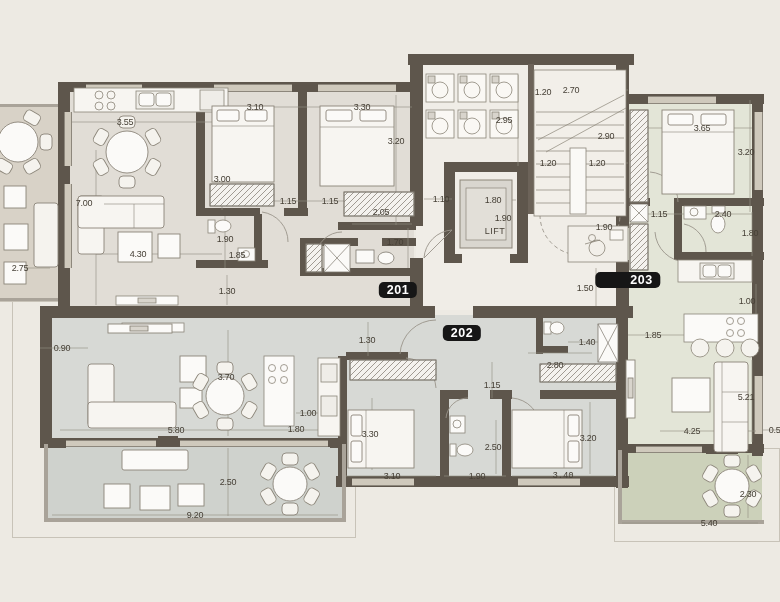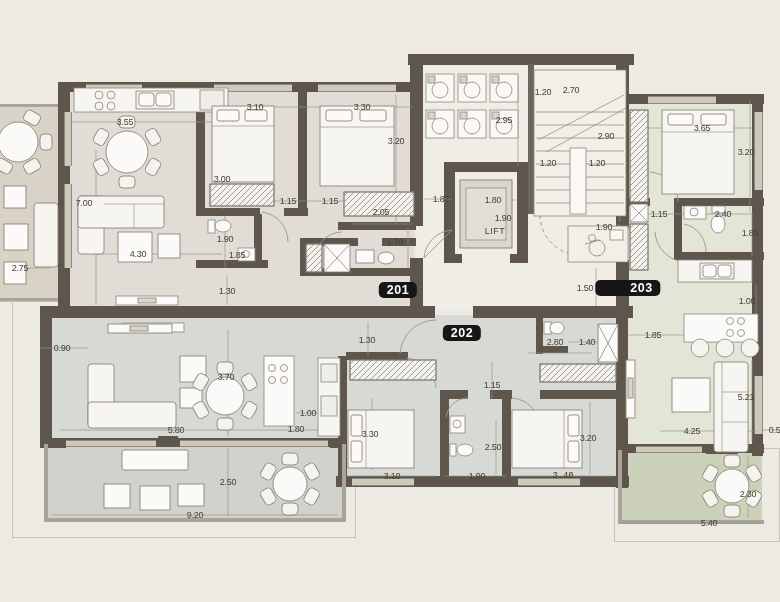--- a/index.html
+++ b/index.html
@@ -408,21 +408,21 @@
       <span class="dim" style="left: 84px; top: 203px;">7.00</span>
       <span class="dim" style="left: 288px; top: 201px;">1.15</span>
       <span class="dim" style="left: 330px; top: 201px;">1.15</span>
       <span class="dim" style="left: 381px; top: 212px;">2.05</span>
       <span class="dim" style="left: 395px; top: 242px;">1.70</span>
       <span class="dim" style="left: 225px; top: 239px;">1.90</span>
       <span class="dim" style="left: 237px; top: 255px;">1.85</span>
       <span class="dim" style="left: 138px; top: 254px;">4.30</span>
       <span class="dim" style="left: 20px; top: 268px;">2.75</span>
       <span class="dim" style="left: 227px; top: 291px;">1.30</span>
-      <span class="dim" style="left: 441px; top: 199px;">1.87</span>
+      <span class="dim" style="left: 441px; top: 199px;">1.10</span>
       <span class="dim" style="left: 543px; top: 92px;">1.20</span>
       <span class="dim" style="left: 571px; top: 90px;">2.70</span>
       <span class="dim" style="left: 504px; top: 120px;">2.95</span>
       <span class="dim" style="left: 606px; top: 136px;">2.90</span>
       <span class="dim" style="left: 548px; top: 163px;">1.20</span>
       <span class="dim" style="left: 597px; top: 163px;">1.20</span>
       <span class="dim" style="left: 493px; top: 200px;">1.80</span>
       <span class="dim" style="left: 503px; top: 218px;">1.90</span>
       <span class="dim" style="left: 604px; top: 227px;">1.90</span>
       <span class="dim" style="left: 585px; top: 288px;">1.50</span>
@@ -433,36 +433,36 @@
       <span class="dim" style="left: 750px; top: 233px;">1.80</span>
       <span class="dim" style="left: 747px; top: 301px;">1.00</span>
       <span class="dim" style="left: 653px; top: 335px;">1.85</span>
       <span class="dim" style="left: 746px; top: 397px;">5.21</span>
       <span class="dim" style="left: 692px; top: 431px;">4.25</span>
       <span class="dim" style="left: 777px; top: 430px;">0.50</span>
       <span class="dim" style="left: 748px; top: 494px;">2.30</span>
       <span class="dim" style="left: 709px; top: 523px;">5.40</span>
       <span class="dim" style="left: 62px; top: 348px;">0.90</span>
       <span class="dim" style="left: 367px; top: 340px;">1.30</span>
-      <span class="dim" style="left: 555px; top: 342px; text-align: right;">2.80</span>
+      <span class="dim" style="left: 555px; top: 365px; text-align: right;">2.80</span>
       <span class="dim" style="left: 587px; top: 342px;">1.40</span>
       <span class="dim" style="left: 226px; top: 377px;">3.70</span>
       <span class="dim" style="left: 492px; top: 385px;">1.15</span>
       <span class="dim" style="left: 308px; top: 413px;">1.00</span>
       <span class="dim" style="left: 370px; top: 434px;">3.30</span>
       <span class="dim" style="left: 176px; top: 430px;">5.80</span>
       <span class="dim" style="left: 296px; top: 429px;">1.80</span>
       <span class="dim" style="left: 493px; top: 447px;">2.50</span>
       <span class="dim" style="left: 392px; top: 476px;">3.10</span>
       <span class="dim" style="left: 477px; top: 476px;">1.90</span>
       <span class="dim" style="left: 563px; top: 476px; font-family: Liberation Mono, monospace;">3.40</span>
       <span class="dim" style="left: 588px; top: 438px;">3.20</span>
       <span class="dim" style="left: 228px; top: 482px;">2.50</span>
       <span class="dim" style="left: 195px; top: 515px;">9.20</span>
     </div>
 
   <div id="badges">
       <div class="badge" style="left: 398px; top: 290px;">201</div>
       <div class="badge" style="left: 462px; top: 333px;">202</div>
-      <div class="badge" style="left: 628px; top: 288px; padding-left: 35px;">203</div>
+      <div class="badge" style="left: 628px; top: 280px; padding-left: 35px;">203</div>
     </div>
 
 </div>
 
 </body></html>

